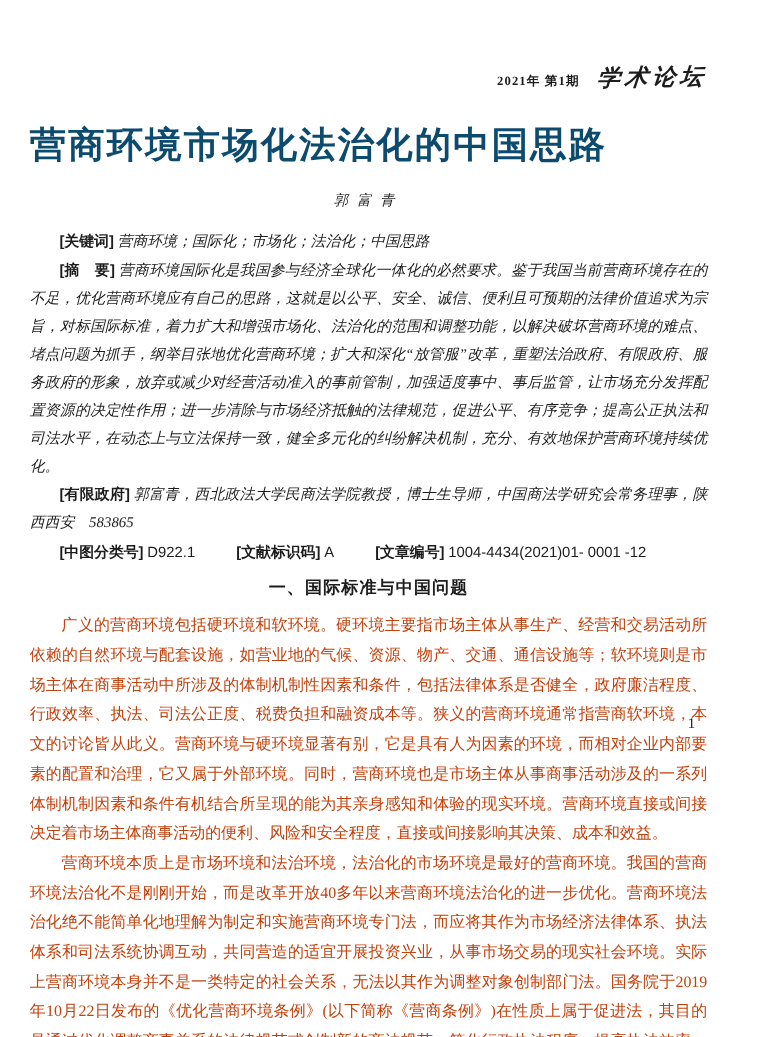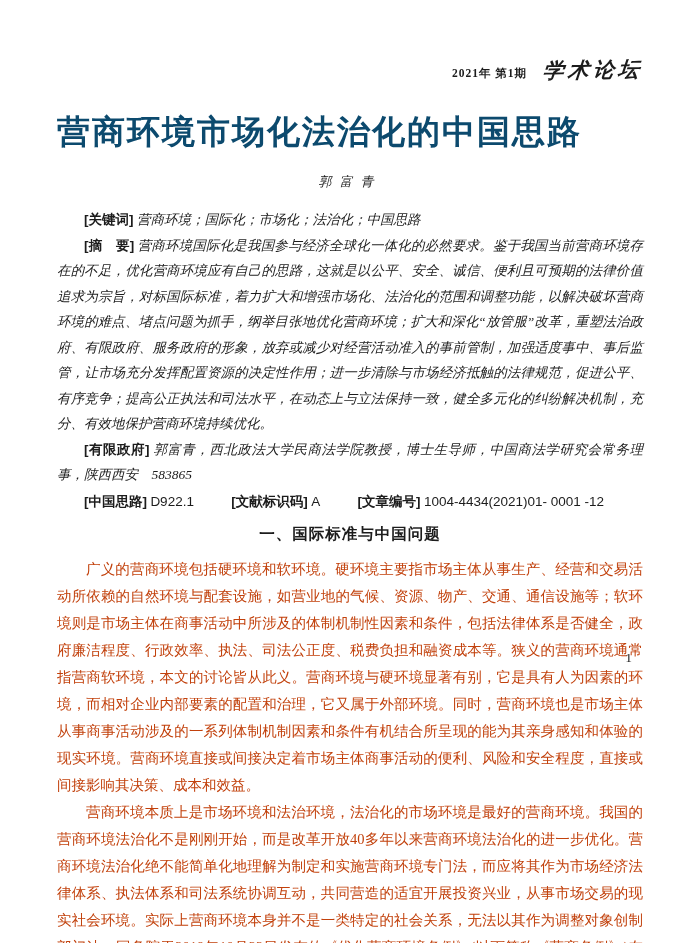--- a/index.html
+++ b/index.html
@@ -6,21 +6,21 @@
   html, body { background: #ffffff; }
   body {
     width: 700px; height: 943px;
     font-family: "Liberation Serif", serif;
     color: #1c1c1c;
     position: relative;
     overflow: hidden;
   }
   .page {
     width: 700px; height: 716px;
-    padding: 56px 57px 0 57px;
+    padding: 56px 57px 0 27px;
     position: relative;
     border-radius: 31px;
   }
 
   
   .journal-header {
     display: flex;
     justify-content: flex-end;
     align-items: baseline;
     gap: 16px;
@@ -120,21 +120,21 @@
 
   <h1 class="article-title">营商环境市场化法治化的中国思路</h1>
 
   <div class="article-author">郭富青</div>
 
   <div class="front-matter">
     <p class="fm-para"><span class="label">[关键词]</span> <span class="kai">营商环境；国际化；市场化；法治化；中国思路</span></p>
     <p class="fm-para"><span class="label">[摘　要]</span> <span class="kai">营商环境国际化是我国参与经济全球化一体化的必然要求。鉴于我国当前营商环境存在的不足，优化营商环境应有自己的思路，这就是以公平、安全、诚信、便利且可预期的法律价值追求为宗旨，对标国际标准，着力扩大和增强市场化、法治化的范围和调整功能，以解决破坏营商环境的难点、堵点问题为抓手，纲举目张地优化营商环境；扩大和深化“放管服”改革，重塑法治政府、有限政府、服务政府的形象，放弃或减少对经营活动准入的事前管制，加强适度事中、事后监管，让市场充分发挥配置资源的决定性作用；进一步清除与市场经济抵触的法律规范，促进公平、有序竞争；提高公正执法和司法水平，在动态上与立法保持一致，健全多元化的纠纷解决机制，充分、有效地保护营商环境持续优化。</span></p>
     <p class="fm-para"><span class="label">[有限政府]</span> <span class="kai">郭富青，西北政法大学民商法学院教授，博士生导师，中国商法学研究会常务理事，陕西西安　583865</span></p>
     <p class="meta-line">
-      <span class="meta-item"><span class="label">[中国思路]</span> <span class="meta-value">D922.1</span></span>
+      <span class="meta-item"><span class="label">[中图分类号]</span> <span class="meta-value">D922.1</span></span>
       <span class="meta-item"><span class="label">[文献标识码]</span> <span class="meta-value">A</span></span>
       <span class="meta-item"><span class="label">[文章编号]</span> <span class="meta-value">1004-4434(2021)01- 0001 -12</span></span>
     </p>
   </div>
 
   <h2 class="section-heading">一、国际标准与中国问题</h2>
 
   <p class="body-para">广义的营商环境包括硬环境和软环境。硬环境主要指市场主体从事生产、经营和交易活动所依赖的自然环境与配套设施，如营业地的气候、资源、物产、交通、通信设施等；软环境则是市场主体在商事活动中所涉及的体制机制性因素和条件，包括法律体系是否健全，政府廉洁程度、行政效率、执法、司法公正度、税费负担和融资成本等。狭义的营商环境通常指营商软环境，本文的讨论皆从此义。营商环境与硬环境显著有别，它是具有人为因素的环境，而相对企业内部要素的配置和治理，它又属于外部环境。同时，营商环境也是市场主体从事商事活动涉及的一系列体制机制因素和条件有机结合所呈现的能为其亲身感知和体验的现实环境。营商环境直接或间接决定着市场主体商事活动的便利、风险和安全程度，直接或间接影响其决策、成本和效益。</p>
   <p class="body-para">营商环境本质上是市场环境和法治环境，法治化的市场环境是最好的营商环境。我国的营商环境法治化不是刚刚开始，而是改革开放40多年以来营商环境法治化的进一步优化。营商环境法治化绝不能简单化地理解为制定和实施营商环境专门法，而应将其作为市场经济法律体系、执法体系和司法系统协调互动，共同营造的适宜开展投资兴业，从事市场交易的现实社会环境。实际上营商环境本身并不是一类特定的社会关系，无法以其作为调整对象创制部门法。国务院于2019年10月22日发布的《优化营商环境条例》(以下简称《营商条例》)在性质上属于促进法，其目的是通过优化调整商事关系的法律规范或创制新的商法规范，简化行政执法程序，提高执法效率，从而促进营商环境的优化。《营商条例》这一行政立法创举的重大意义在于，将近年来各地区、各部门旨在优化营商环境的诸多行之有效的政策和经验系统化、规范化，上升为法规集中宣示，从而增强其权威性、时效性和法律约束力。它昭示着中央政府对优化营商环境的决心，必将极大地增强各级政府及社会各界对优化营商环境的意识，营造全社会优化营商环境的浓厚氛围，并能持久性地稳定市场主体的预期和信心。但是，我们必须认识到它的作用是间接的、直接优化营商环境仍须仰仗符合市场规律和营商特点的</p>
 

